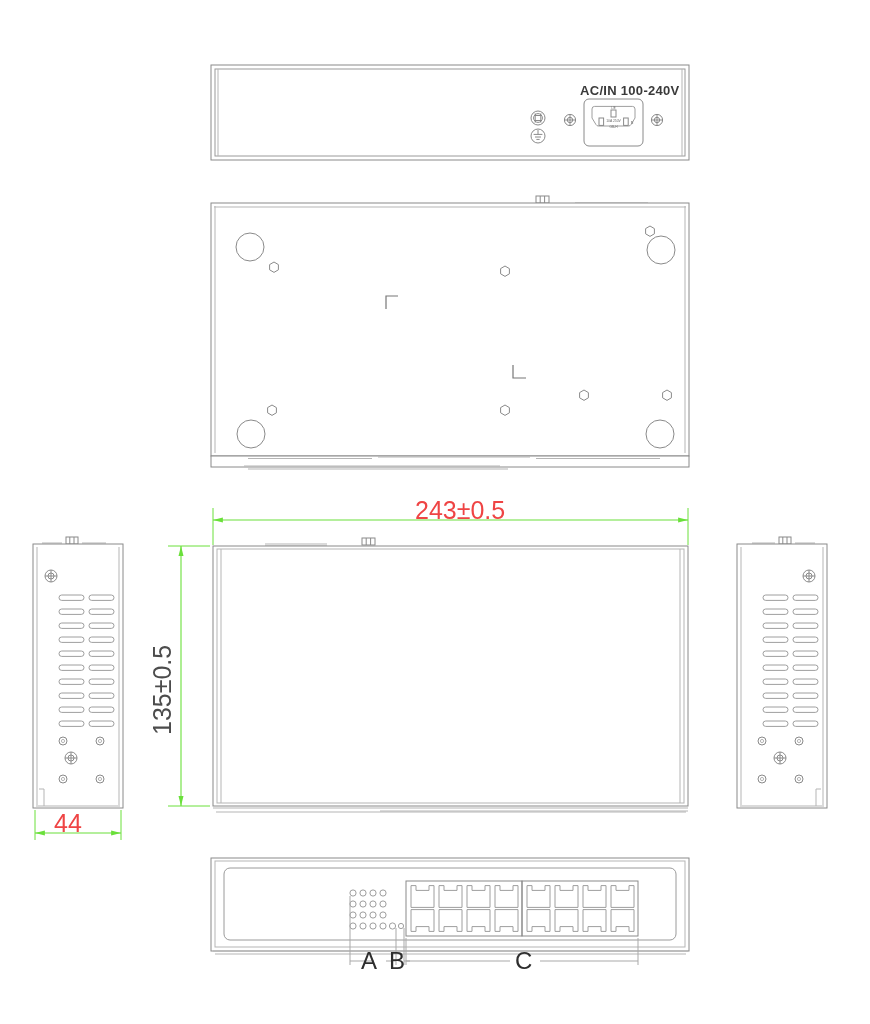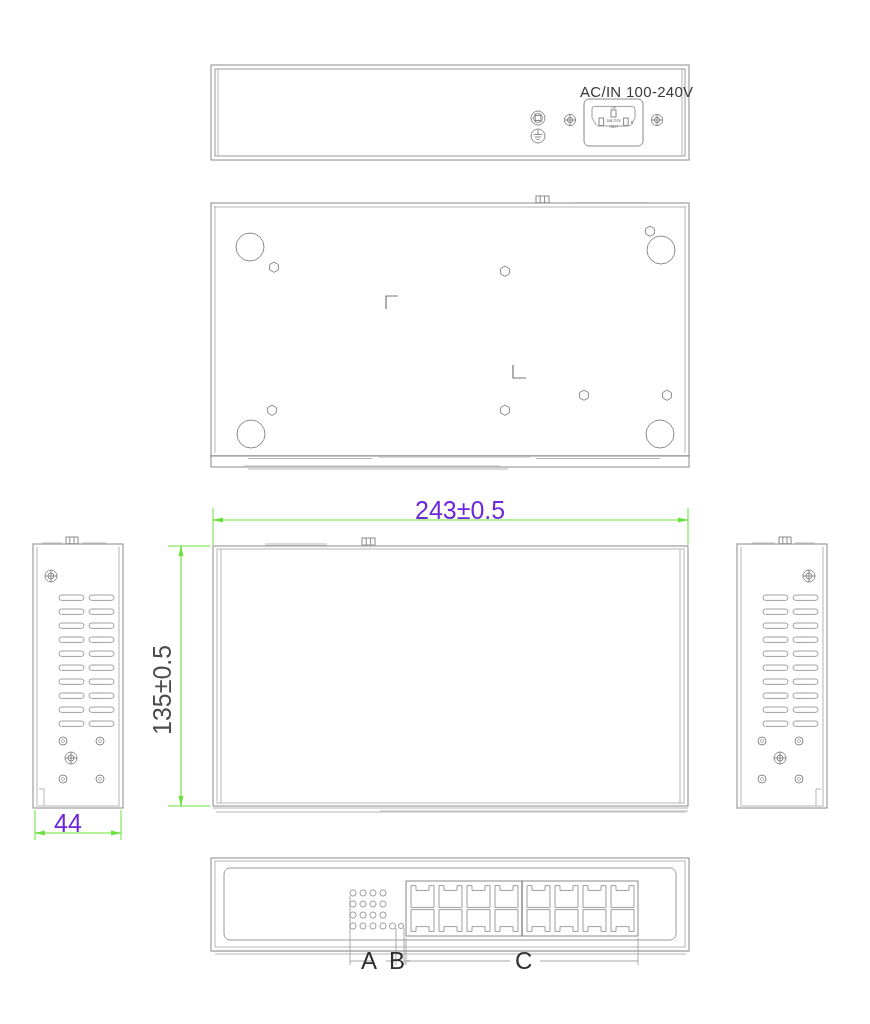--- a/index.html
+++ b/index.html
@@ -25,37 +25,37 @@
   svg { display: block; }
   .lbl {
     position: absolute;
     font-family: "Liberation Sans", sans-serif;
     color: #4a4a4a;
     white-space: nowrap;
     line-height: 1;
   }
   .dim-text {
     font-size: 25px;
-    color: #6d28d9;
+    color: #ef4444;
   }
   .dim-text-v {
     font-size: 25px;
     color: #4c4c4c;
     transform-origin: 0 0;
     transform: rotate(-90deg);
   }
   .port-letter {
     font-size: 24px;
     color: #2e2e2e;
   }
   .acin-text {
-    font-size: 15px;
+    font-size: 13px;
     color: #3a3a3a;
     letter-spacing: 0.3px;
-    font-weight: 400;
+    font-weight: 700;
   }
 </style>
 </head>
 <body>
 
 <div id="sheet">
 
 <svg width="870" height="1024" viewBox="0 0 870 1024" xmlns="http://www.w3.org/2000/svg">
   <defs>
     <style>

